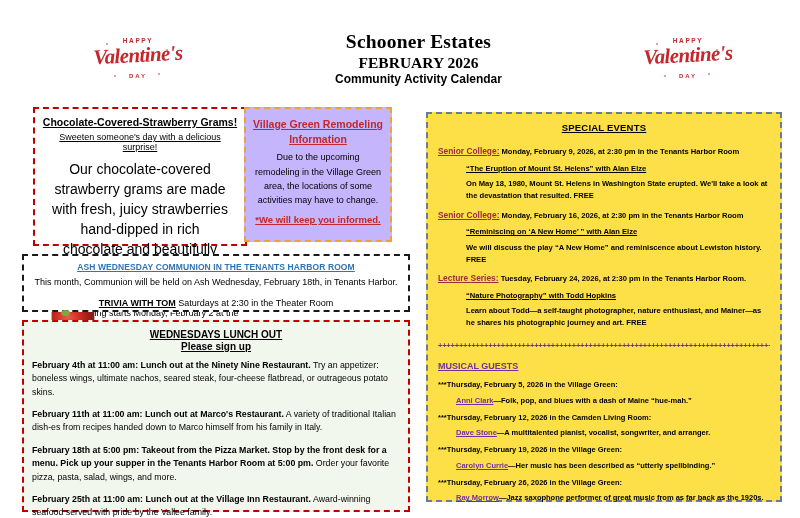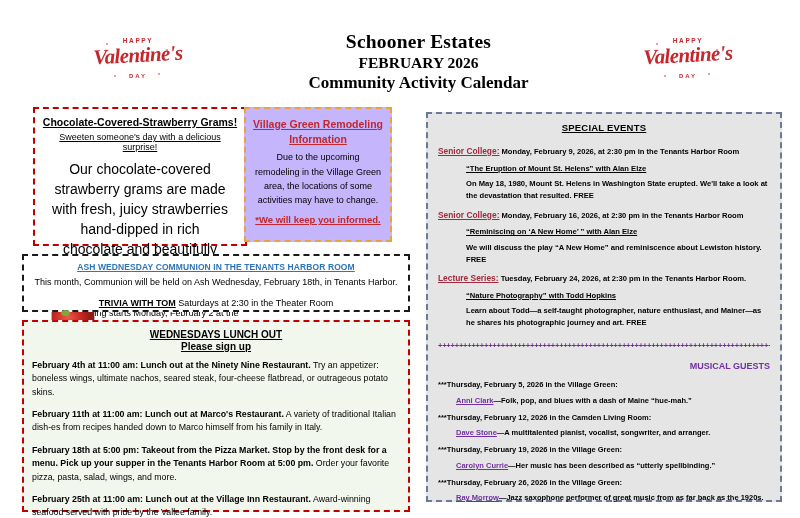--- a/index.html
+++ b/index.html
@@ -37,23 +37,23 @@
     letter-spacing: 0.2px;
     line-height: 1.18;
   }
   .title-sub {
     font-family: "Liberation Serif", serif;
     font-weight: bold;
     font-size: 15.5px;
     line-height: 1.25;
   }
   .title-sub2 {
-    font-family: Liberation Serif, serif;
-    font-weight: bold;
-    font-size: 17px;
+    font-family: Liberation Sans, sans-serif;
+    font-weight: bold;
+    font-size: 12px;
     line-height: 1.25;
   }
 
   
   .valentine {
     position: absolute;
     top: 27px;
     width: 92px;
     height: 62px;
     overflow: hidden;
@@ -167,21 +167,21 @@
     background: #f2f7ee;
     padding: 5px 8px 0 8px;
   }
   .box-events {
     position: absolute;
     left: 0;
     top: 0;
     width: 356px;
     height: 390px;
     border: 2px dashed #6b7a99;
-    background: #e5e5e5;
+    background: #fde047;
     padding: 6px 10px 0 10px;
   }
 
   
   .hd-straw {
     font-size: 10.5px;
     font-weight: bold;
     text-decoration: underline;
     margin: 3px 0 4px;
   }
@@ -341,21 +341,22 @@
     color: #6b2f8a;
     letter-spacing: -0.2px;
     overflow: hidden;
     white-space: nowrap;
     margin: 12px 0 4px;
     line-height: 1;
   }
   .hd-music {
     font-size: 9px;
     font-weight: bold;
-    text-align: right;
+    text-decoration: underline;
+    text-align: left;
     color: #7030a0;
     margin: 12px 0 8px;
   }
   .mg-date {
     font-size: 7.5px;
     font-weight: bold;
     line-height: 1.5;
     margin: 0 0 4px;
   }
   .mg-artist {

